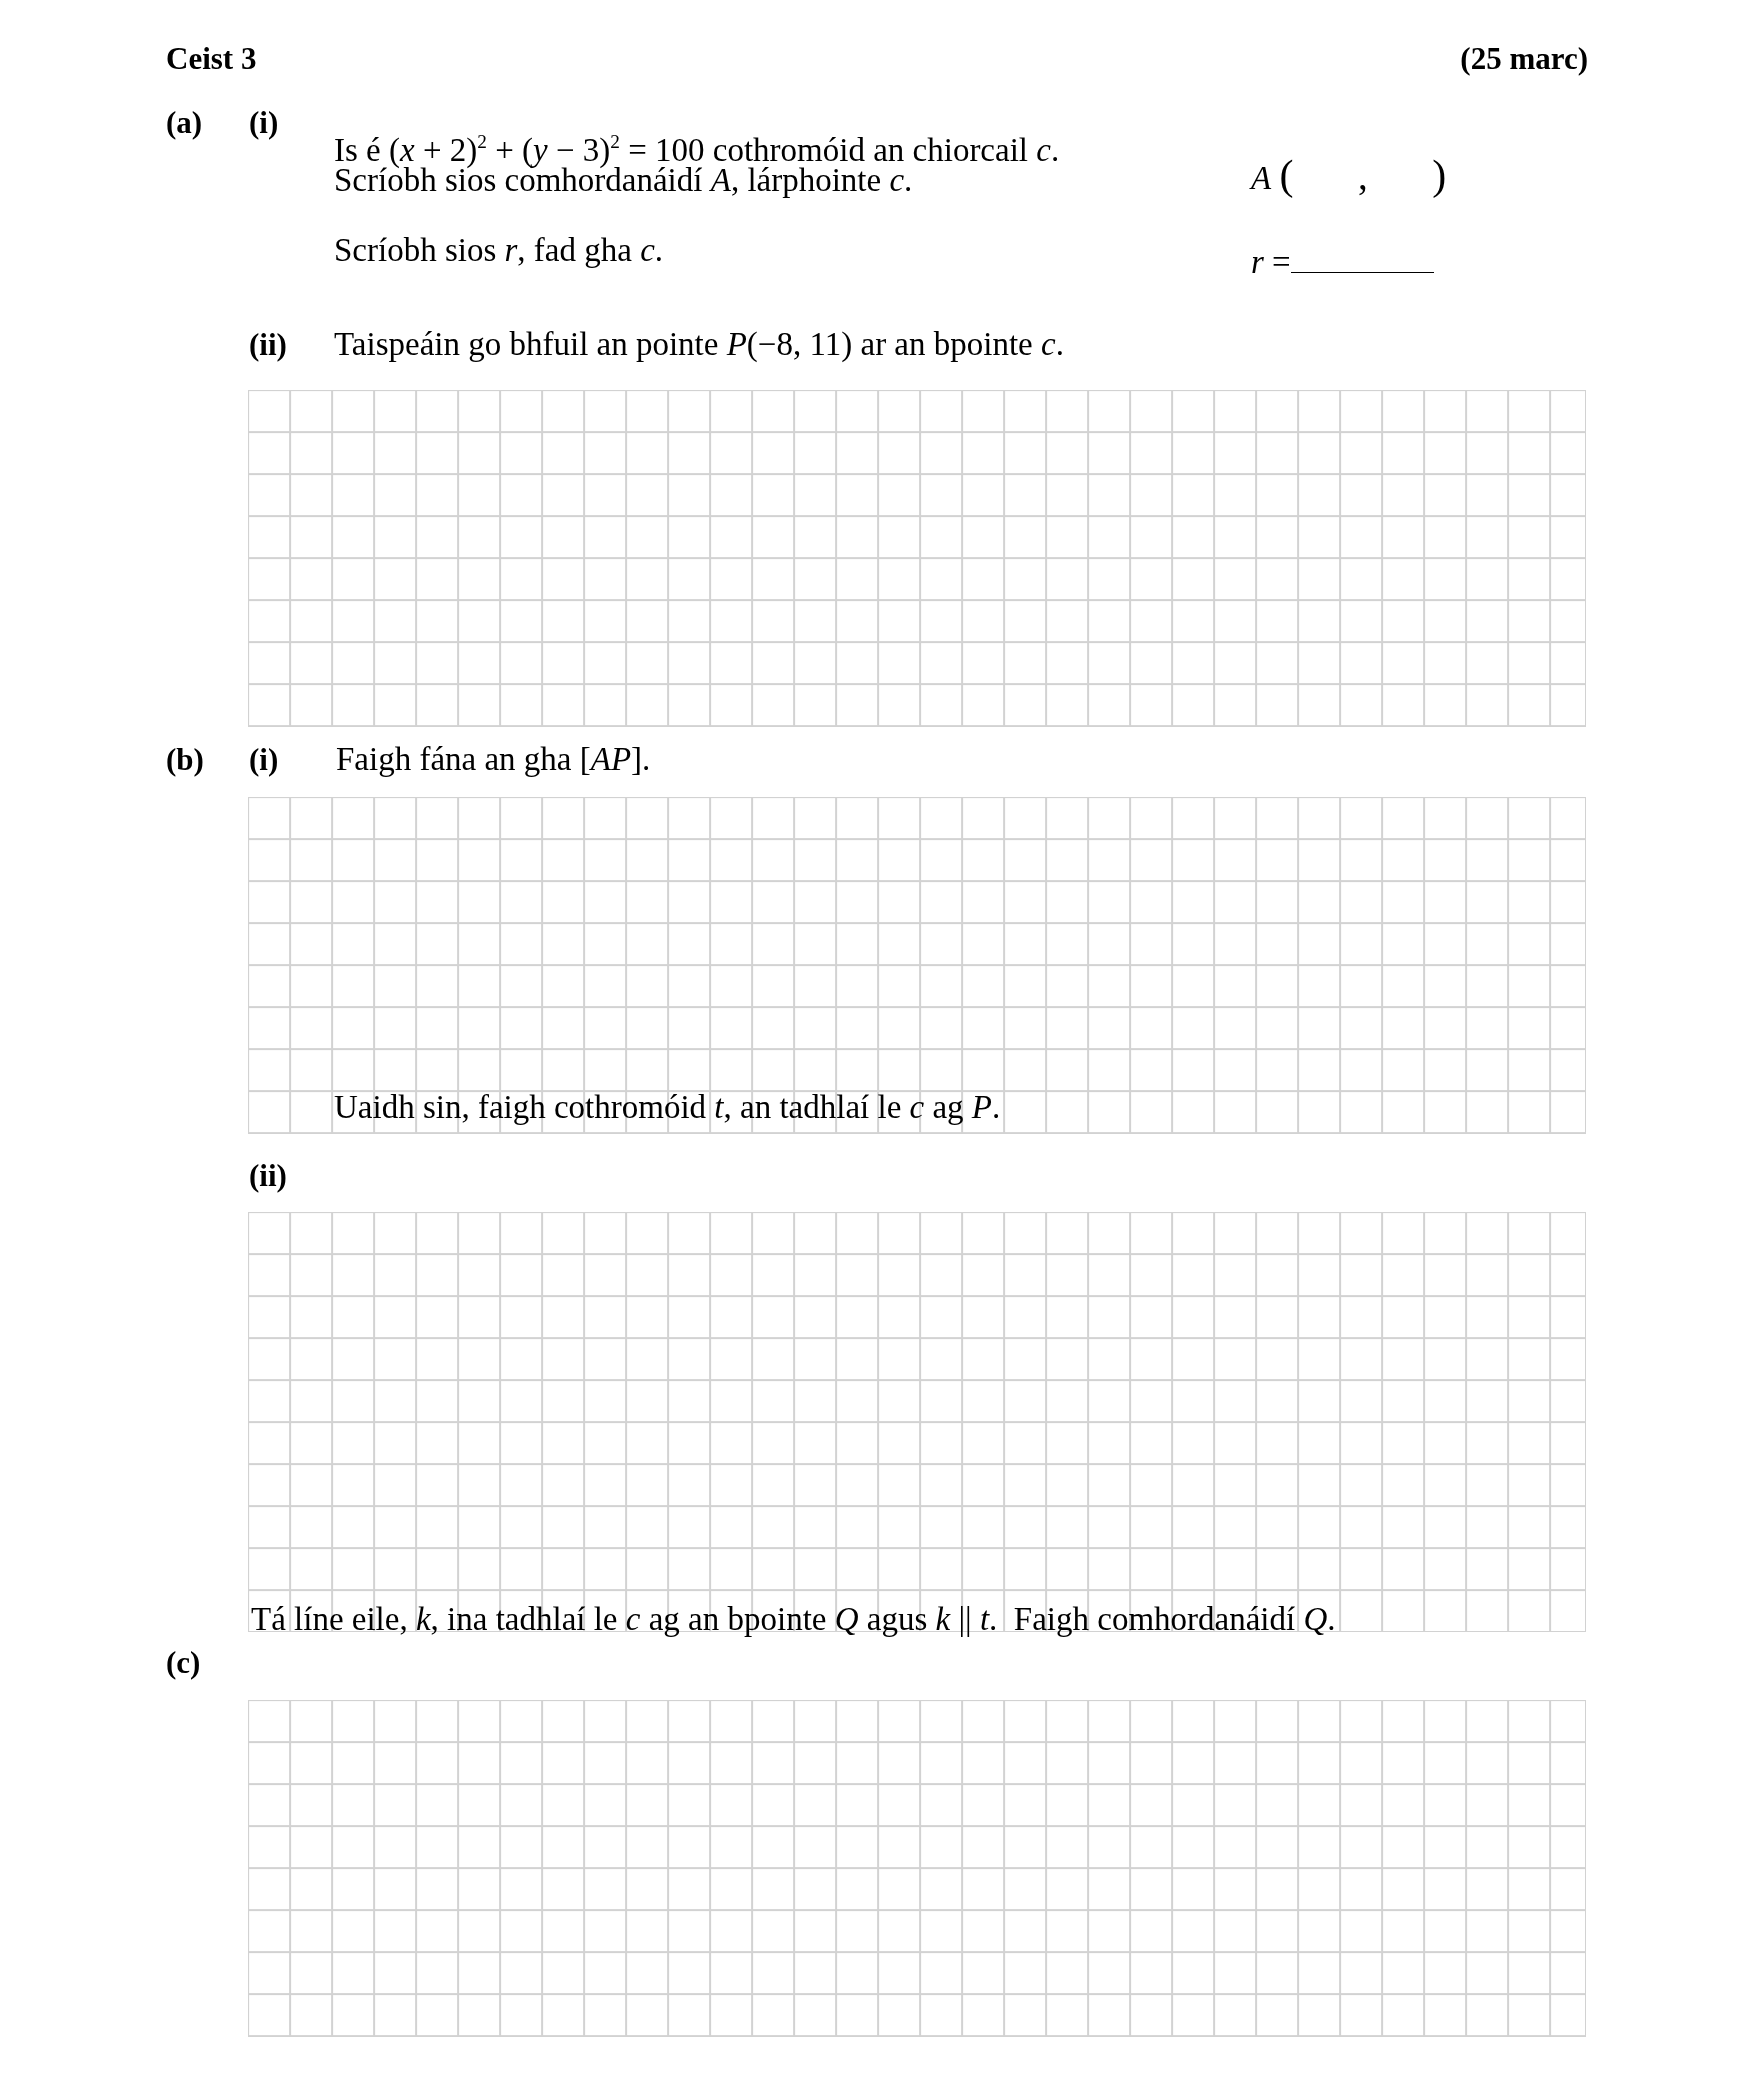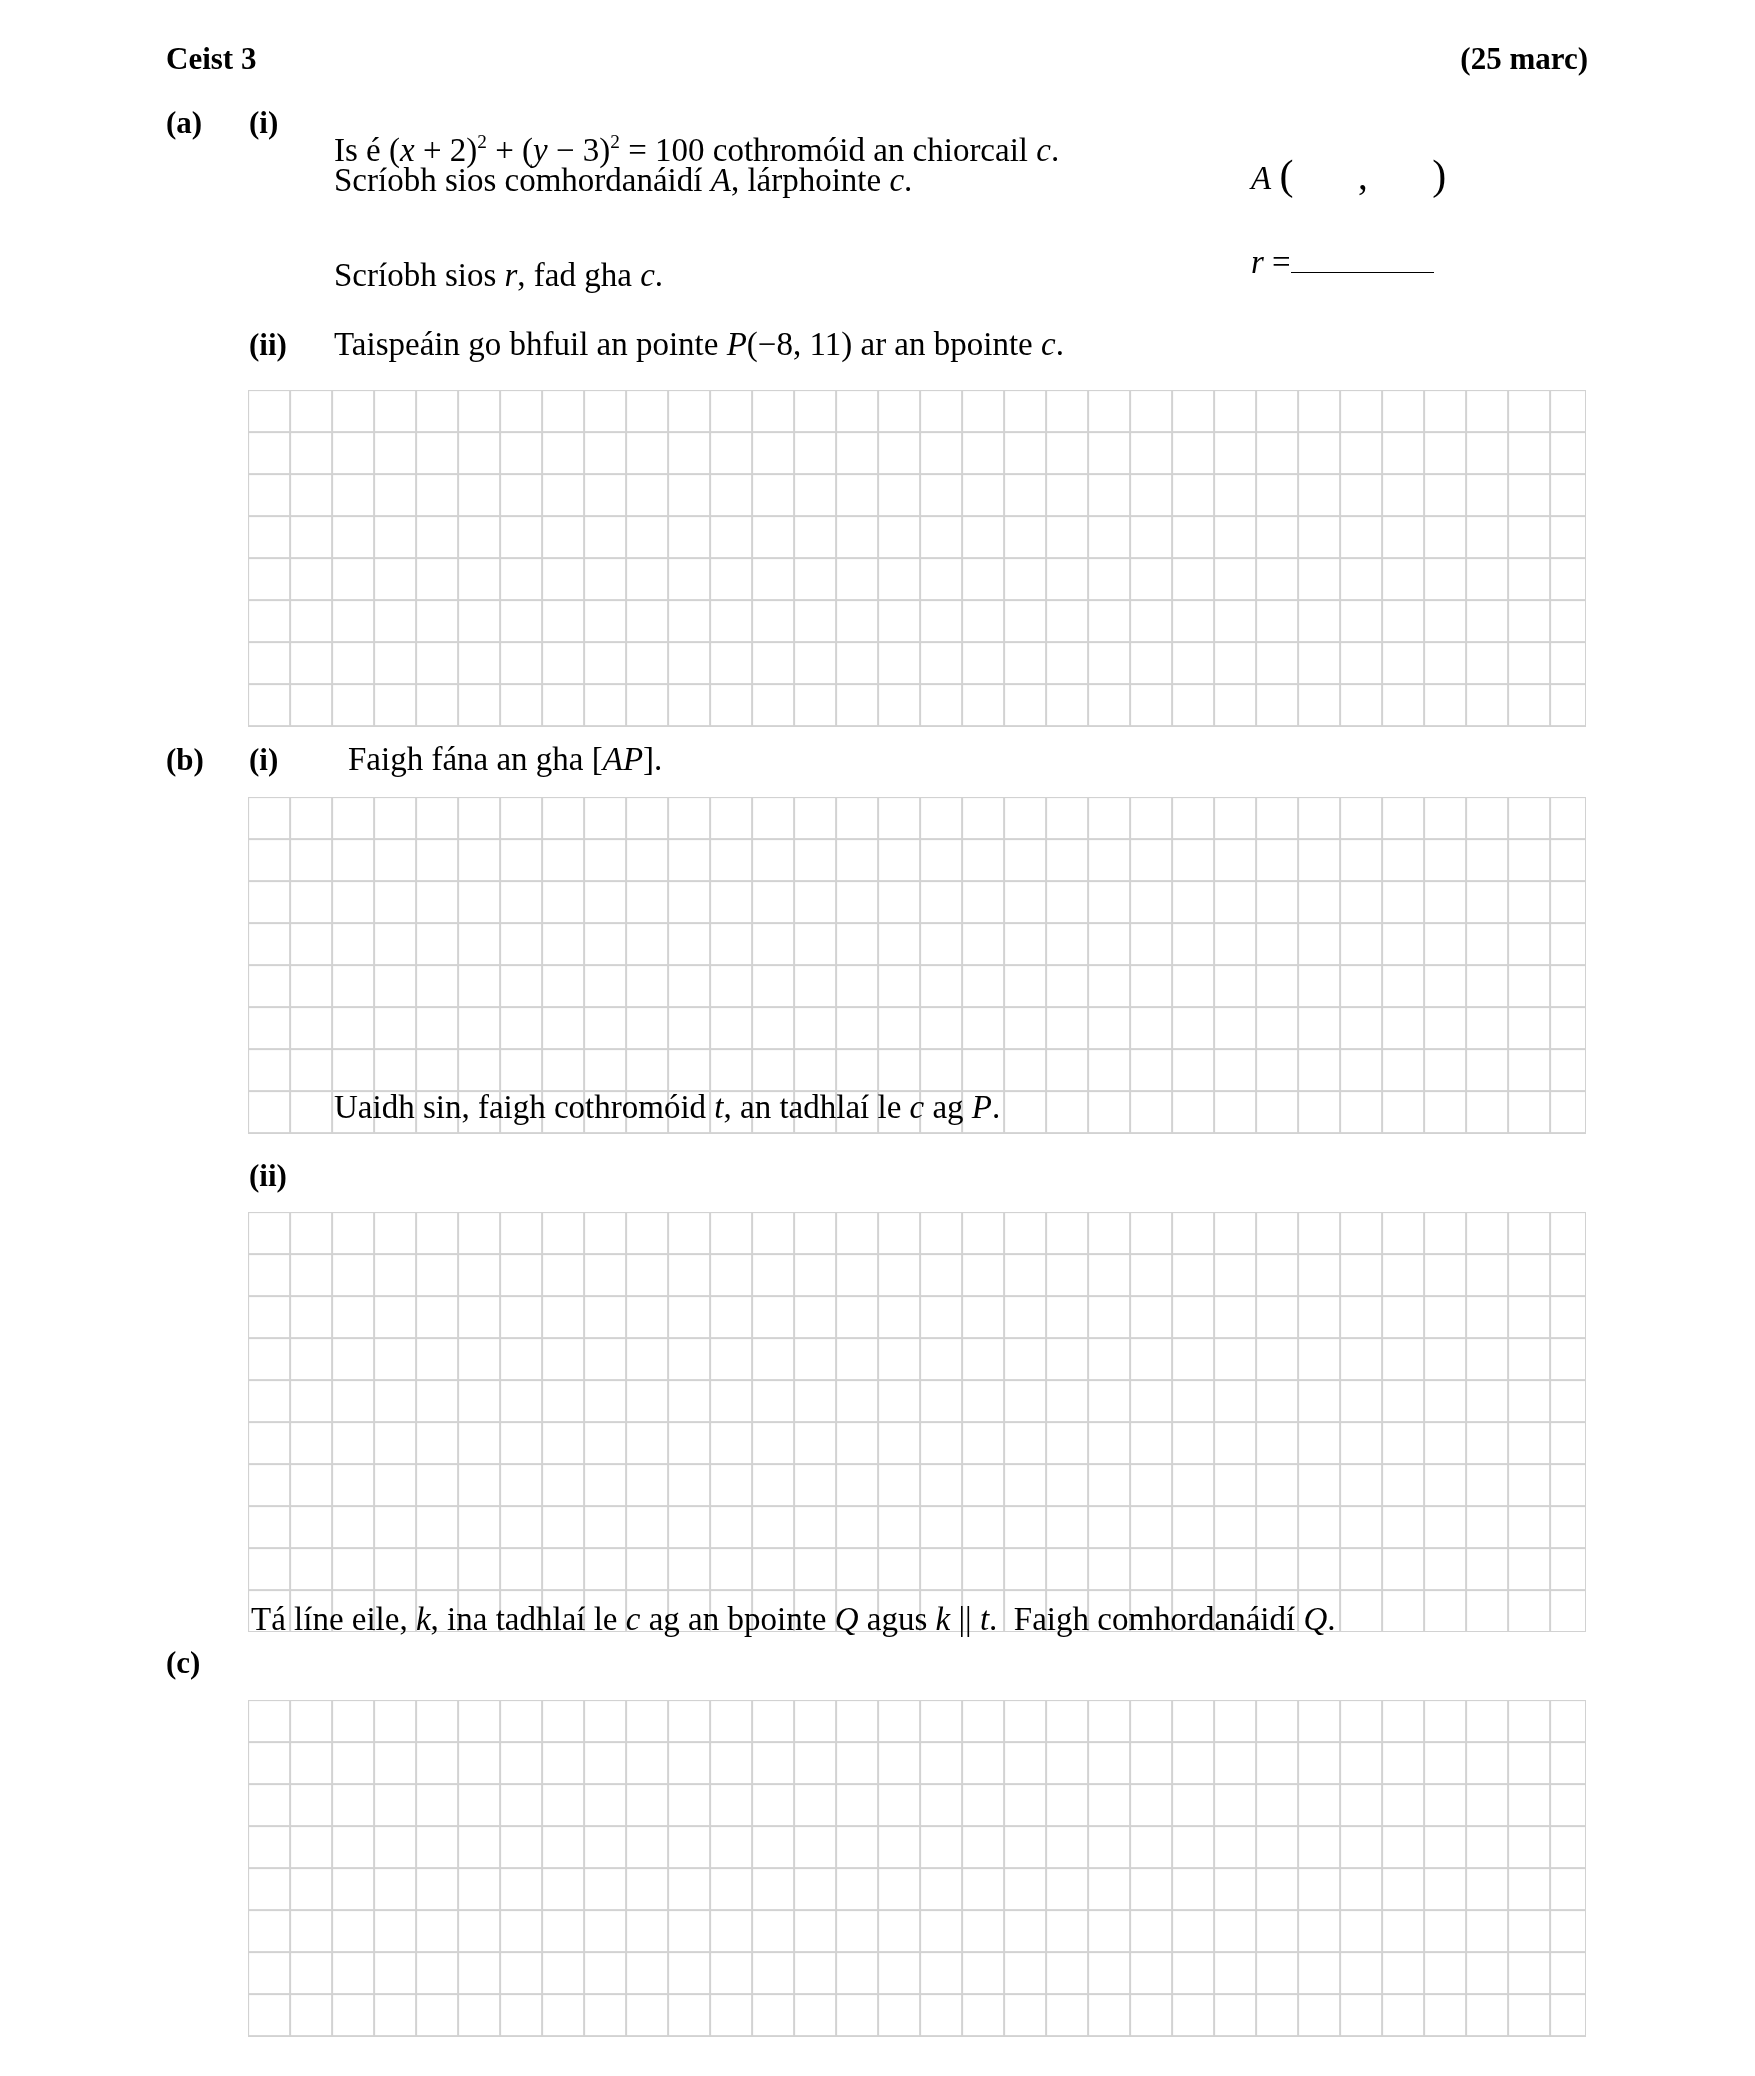--- a/index.html
+++ b/index.html
@@ -40,36 +40,36 @@
 </div>
 <div class="abs txt" style="left:1251px; top:156px;">
   <i>A</i>
   <span class="paren">(</span>
   <span style="display:inline-block; width:48px;"></span>
   <span style="font-size:39px;">,</span>
   <span style="display:inline-block; width:48px;"></span>
   <span class="paren">)</span>
 </div>
 
-<div class="abs txt" style="left:334px; top:256px;">
+<div class="abs txt" style="left:334px; top:231px;">
   <span>Scríobh sios </span><i>r</i><span>, fad gha </span><i>c</i><span>.</span>
 </div>
 <div class="abs txt" style="left:1251px; top:243px;">
   <i>r</i><span> =</span><span class="underline"></span>
 </div>
 
 <div class="abs title" style="left:249px; top:325px;">(ii)</div>
 <div class="abs txt" style="left:334px; top:325px;">
   <span>Taispeáin go bhfuil an pointe </span><i>P</i><span>(−8, 11)</span><span> ar an bpointe </span><i>c</i><span>.</span>
 </div>
 <div class="grid" style="top:390px; height:337px;"></div>
 
 <div class="abs title" style="left:166px; top:740px;">(b)</div>
 <div class="abs title" style="left:249px; top:740px;">(i)</div>
-<div class="abs txt" style="left:348px; top:740px;font-family:Liberation Serif, serif;">
+<div class="abs txt" style="left:336px; top:740px;font-family:Liberation Serif, serif;">
   <span>Faigh fána an gha </span><span>[</span><i>AP</i><span>].</span>
 </div>
 <div class="grid" style="top:797px; height:337px;"></div>
 
 <div class="abs title" style="left:249px; top:1156px;">(ii)</div>
 <div class="abs txt" style="left:334px; top:1088px;">
   <span>Uaidh sin, faigh cothromóid </span><i>t</i><span>, an tadhlaí le </span><i>c</i><span> ag </span><i>P</i><span>.</span>
 </div>
 <div class="grid" style="top:1212px; height:420px;"></div>
 

